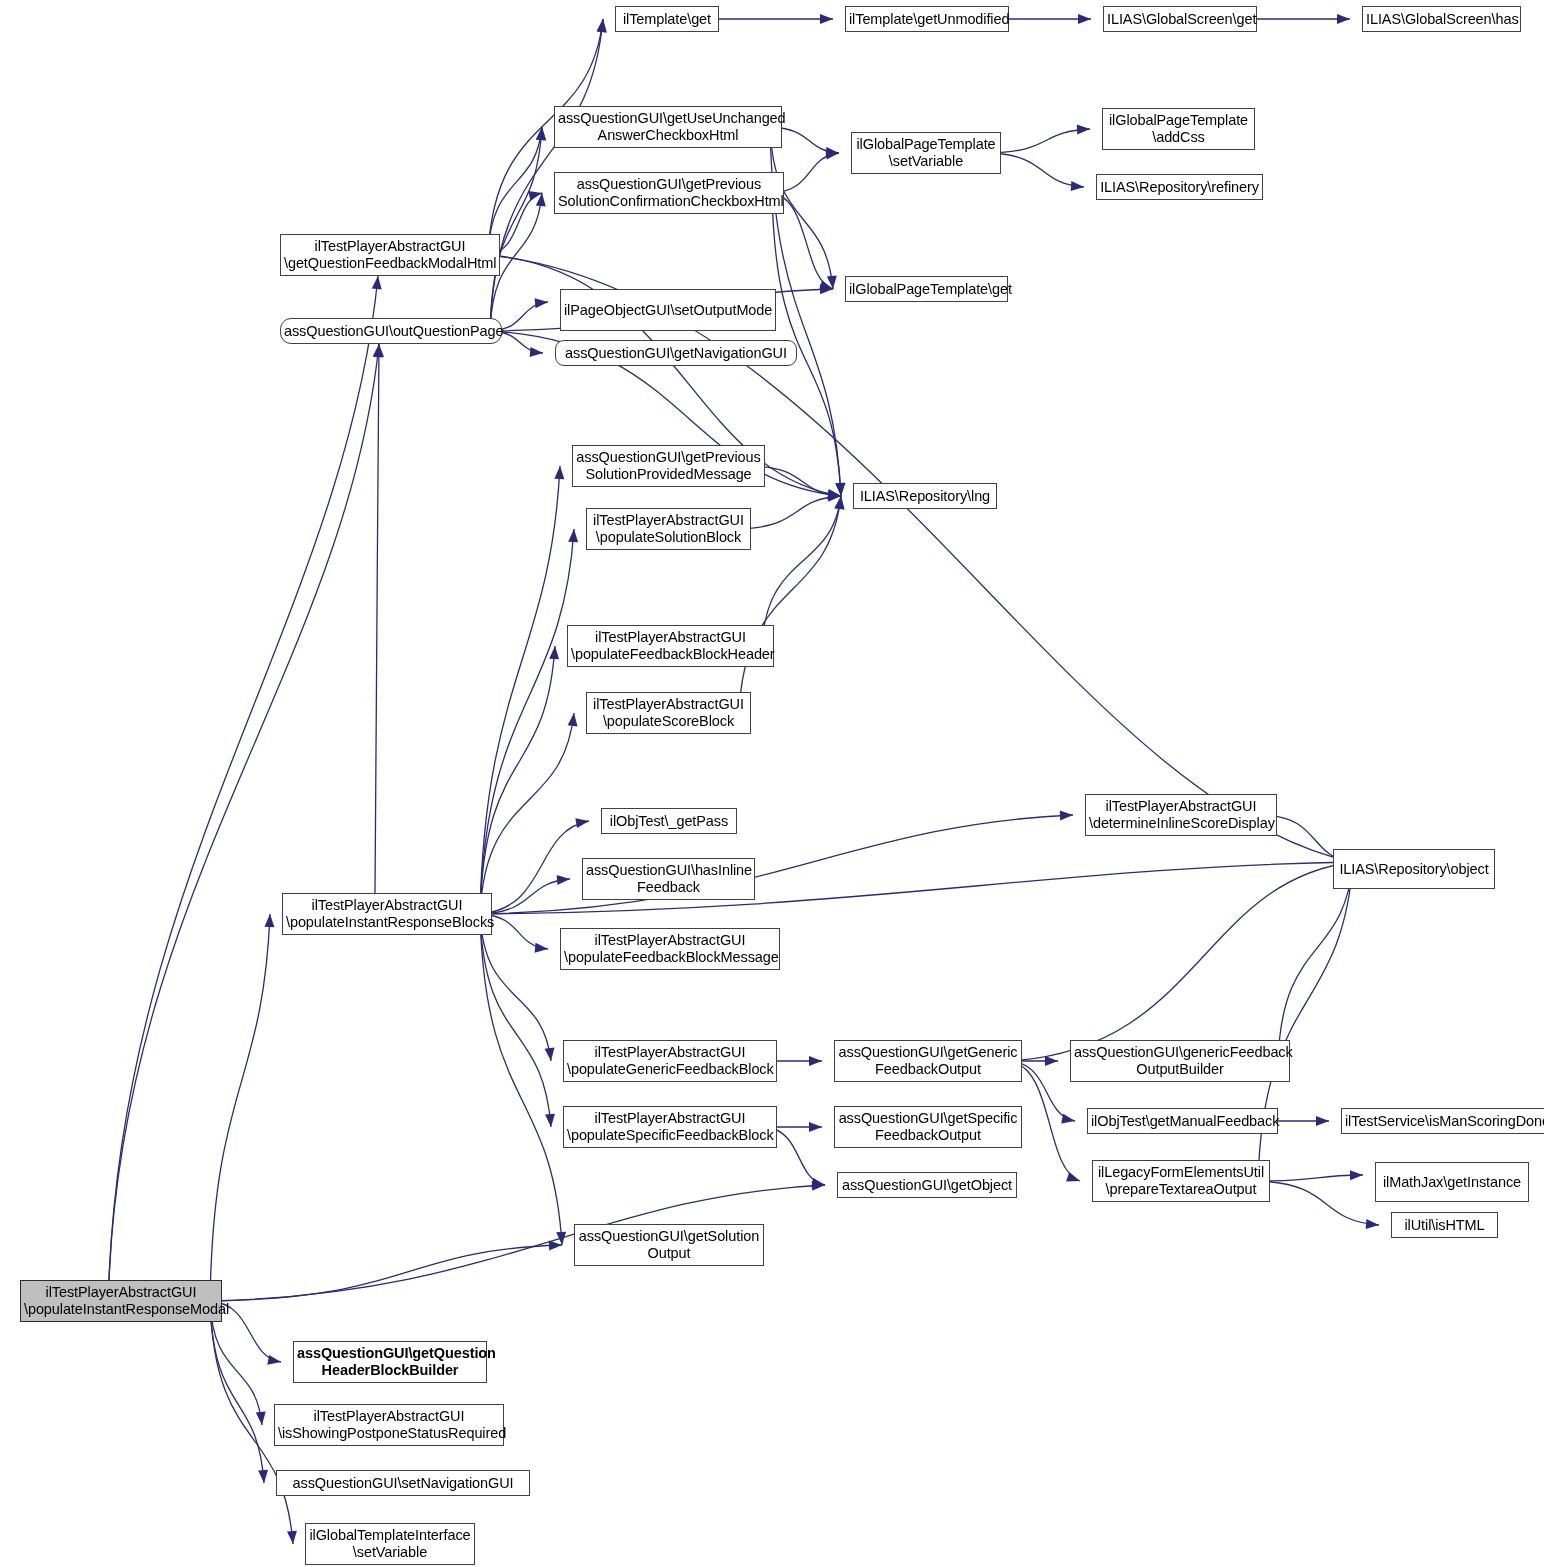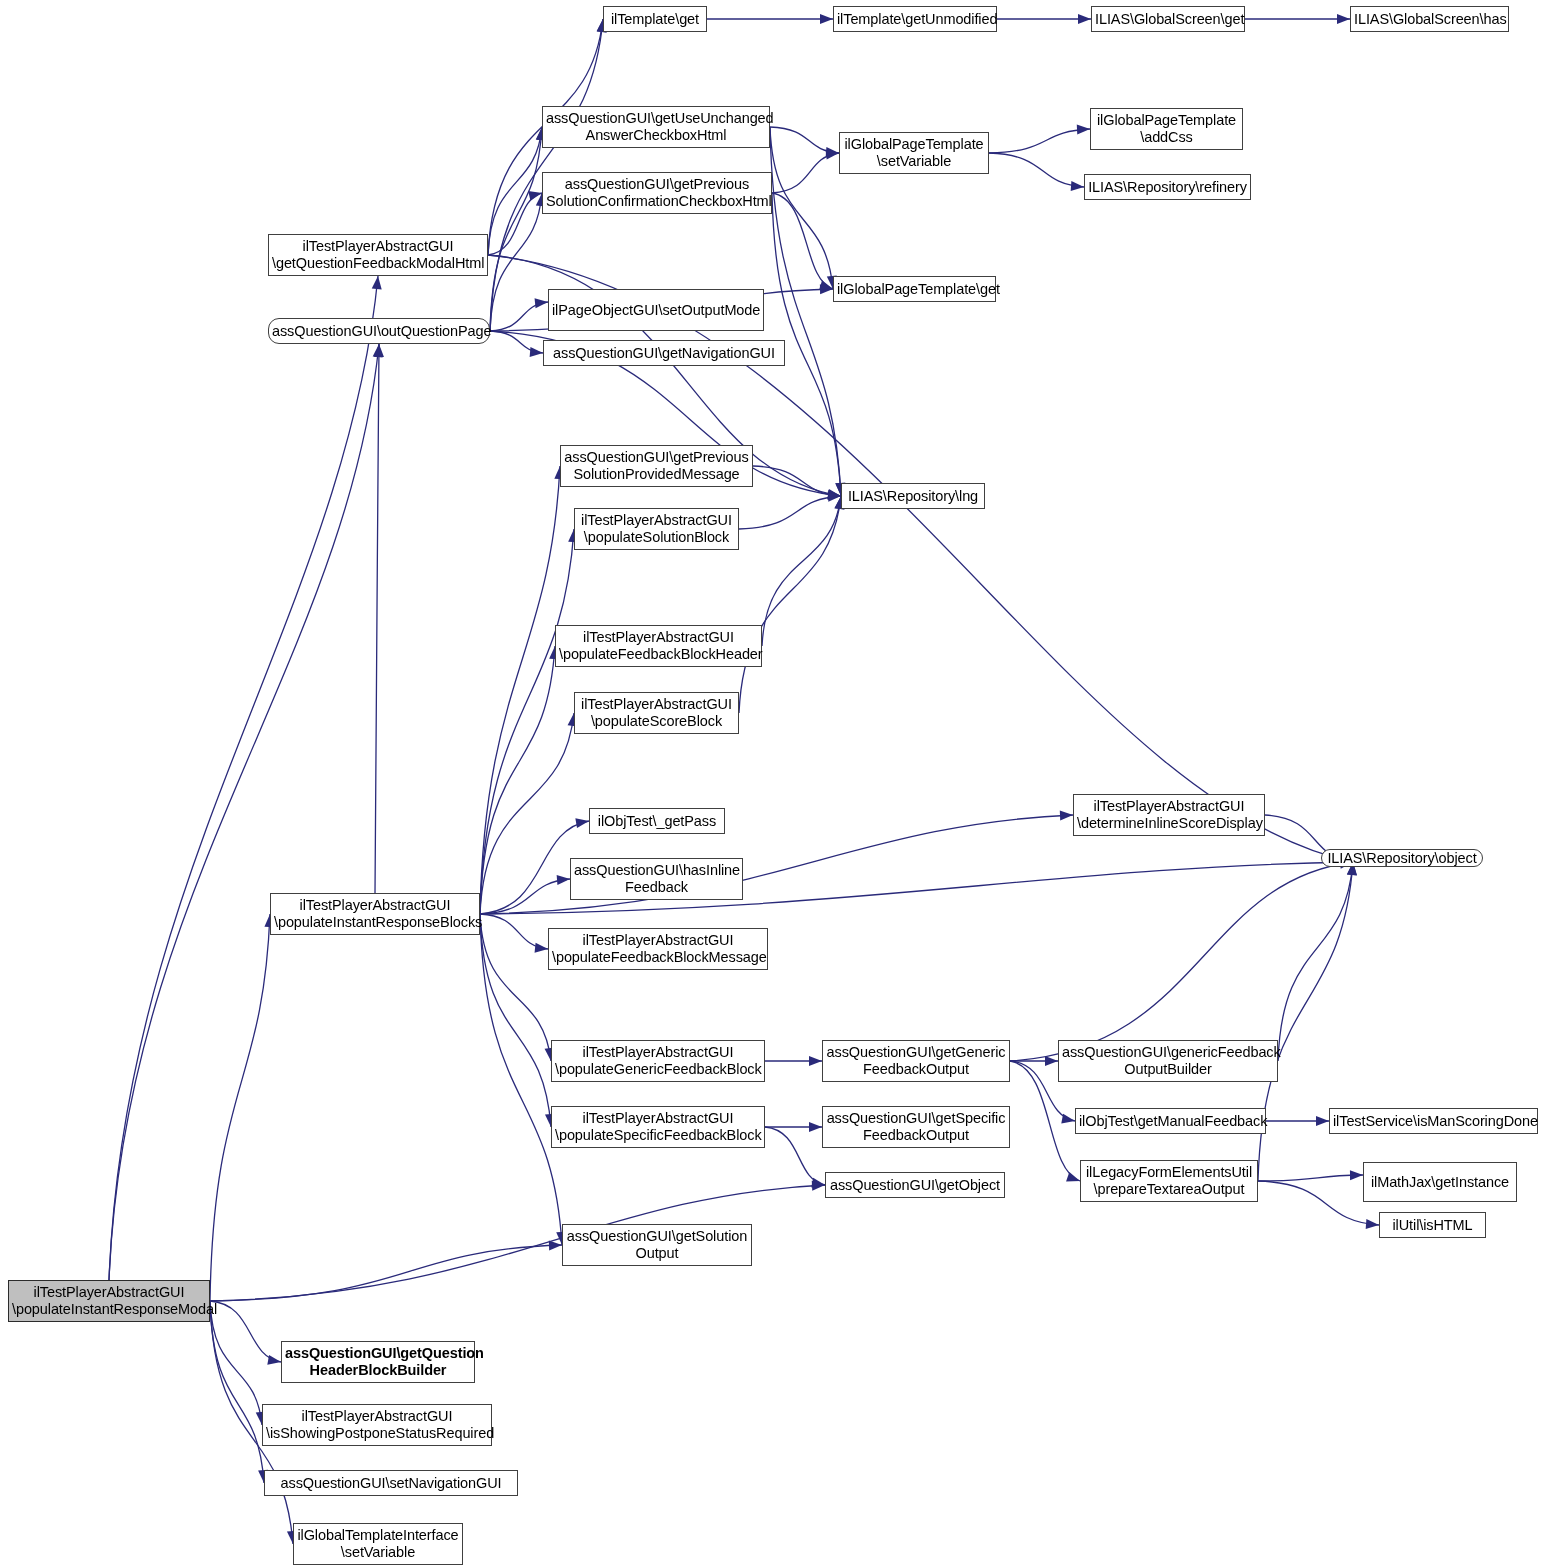--- a/index.html
+++ b/index.html
@@ -2,21 +2,21 @@
 <html><head>
 <meta charset="utf-8">
 <style>
   html,body{margin:0;padding:0;background:#ffffff;}
   #canvas{position:relative;width:1544px;height:1567px;background:#ffffff;
           font-family:"Liberation Sans", sans-serif;}
   svg#edges{position:absolute;left:0;top:0;width:1544px;height:1567px;overflow:visible;}
   .node{position:absolute;box-sizing:border-box;border:1px solid #404040;
         background:#ffffff;display:flex;align-items:center;justify-content:center;
         text-align:center;font-size:14.5px;line-height:17px;color:#000000;
-        letter-spacing:-0.1px;padding:1px 3px;}
+        letter-spacing:-0.1px;padding:1px 3px;margin-left:12px;}
   .node.root{background:#bfbfbf;border:1px solid #2b2b2b;}
   .node span{display:block;width:100%;white-space:pre-line;}
 </style>
 </head>
 <body>
 
 <div id="canvas">
   <svg id="edges" viewBox="0 0 1544 1567" xmlns="http://www.w3.org/2000/svg">
       <path d="M 109 1280 C 125.14 861.7462213002866, 345.72 610.6030229597707, 378 276" fill="none" stroke="#2a2a7a" stroke-width="1.3"></path>
       <polygon points="0,0 -13,-5 -13,5" fill="#2a2a7a" transform="translate(378,276) rotate(-84.4895840527438)"></polygon>
@@ -185,21 +185,21 @@
       </div>
       <div class="node" style="left: 1084px; top: 174px; width: 167px; height: 26px;">
         <span>ILIAS\Repository\refinery</span>
       </div>
       <div class="node" style="left: 833px; top: 276px; width: 163px; height: 26px;">
         <span>ilGlobalPageTemplate\get</span>
       </div>
       <div class="node" style="left: 548px; top: 289px; width: 216px; height: 42px;">
         <span>ilPageObjectGUI\setOutputMode</span>
       </div>
-      <div class="node" style="left: 543px; top: 340px; width: 242px; height: 26px;">
+      <div class="node" style="left: 543px; top: 340px; width: 242px; height: 26px; border-radius: 9px;">
         <span>assQuestionGUI\getNavigationGUI</span>
       </div>
       <div class="node" style="left: 560px; top: 445px; width: 193px; height: 42px;">
         <span>assQuestionGUI\getPrevious
 SolutionProvidedMessage</span>
       </div>
       <div class="node" style="left: 841px; top: 483px; width: 144px; height: 26px;">
         <span>ILIAS\Repository\lng</span>
       </div>
       <div class="node" style="left: 574px; top: 508px; width: 165px; height: 42px;">
@@ -211,21 +211,21 @@
 \populateFeedbackBlockHeader</span>
       </div>
       <div class="node" style="left: 574px; top: 692px; width: 165px; height: 42px;">
         <span>ilTestPlayerAbstractGUI
 \populateScoreBlock</span>
       </div>
       <div class="node" style="left: 1073px; top: 794px; width: 192px; height: 42px;">
         <span>ilTestPlayerAbstractGUI
 \determineInlineScoreDisplay</span>
       </div>
-      <div class="node" style="left: 1321px; top: 849px; width: 162px; height: 18px; border-radius: 12px;">
+      <div class="node" style="left: 1321px; top: 849px; width: 162px; height: 40px;">
         <span>ILIAS\Repository\object</span>
       </div>
       <div class="node" style="left: 589px; top: 808px; width: 136px; height: 26px;">
         <span>ilObjTest\_getPass</span>
       </div>
       <div class="node" style="left: 570px; top: 858px; width: 173px; height: 42px;">
         <span>assQuestionGUI\hasInline
 Feedback</span>
       </div>
       <div class="node" style="left: 270px; top: 893px; width: 210px; height: 42px;">

